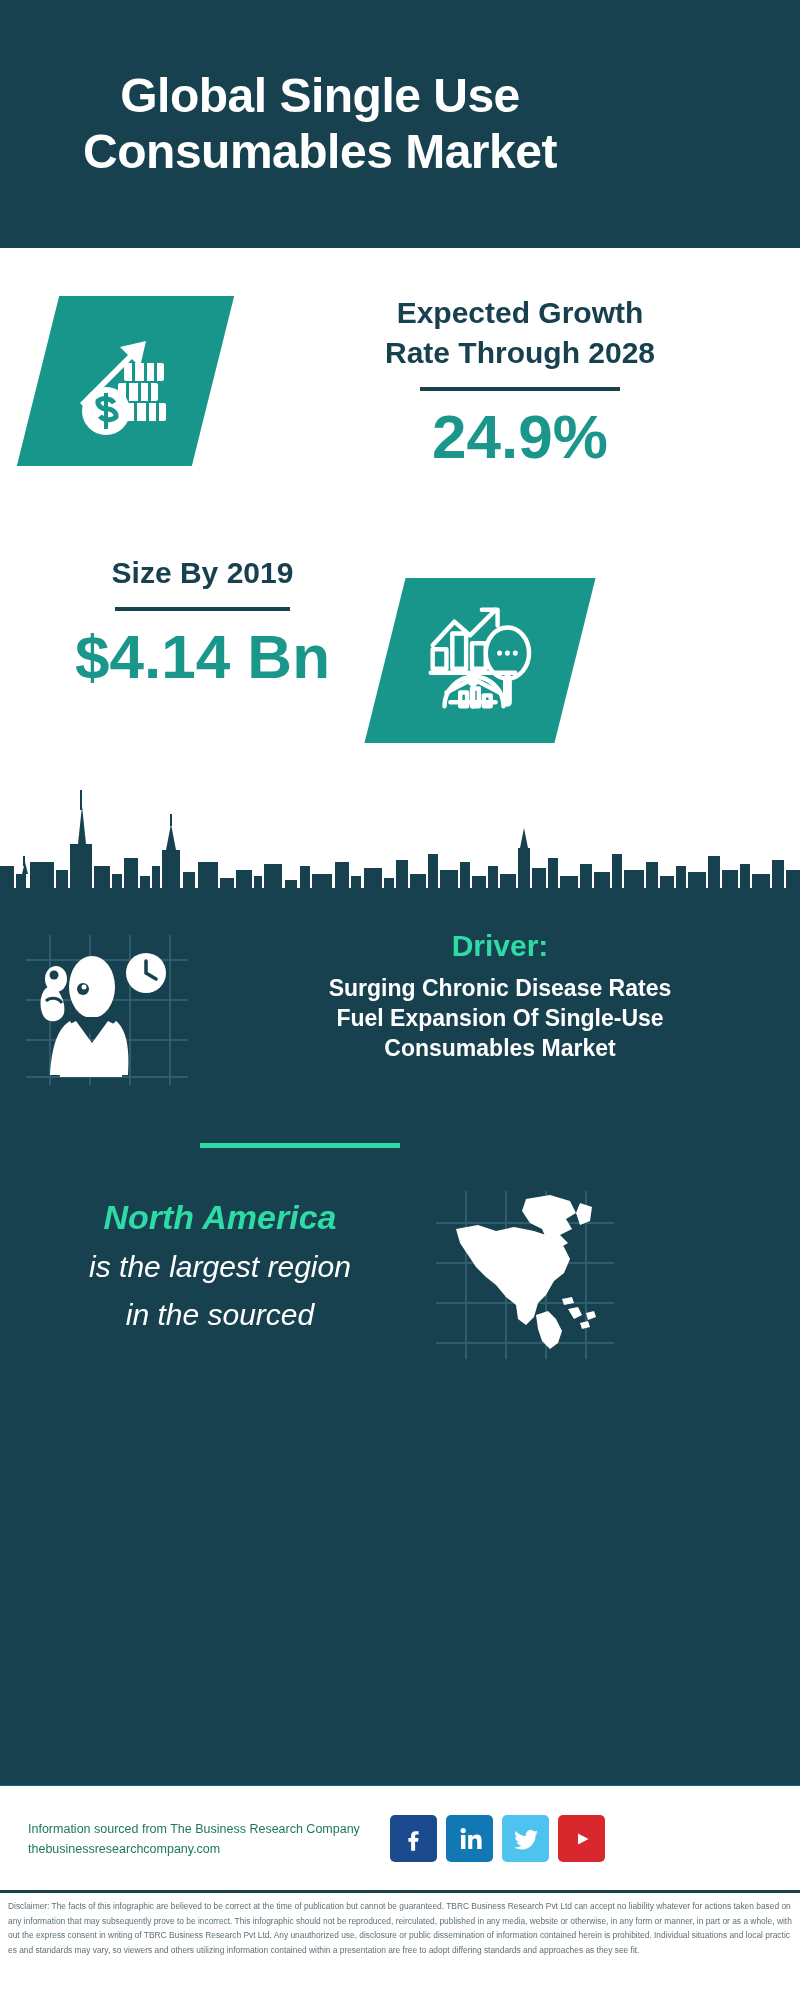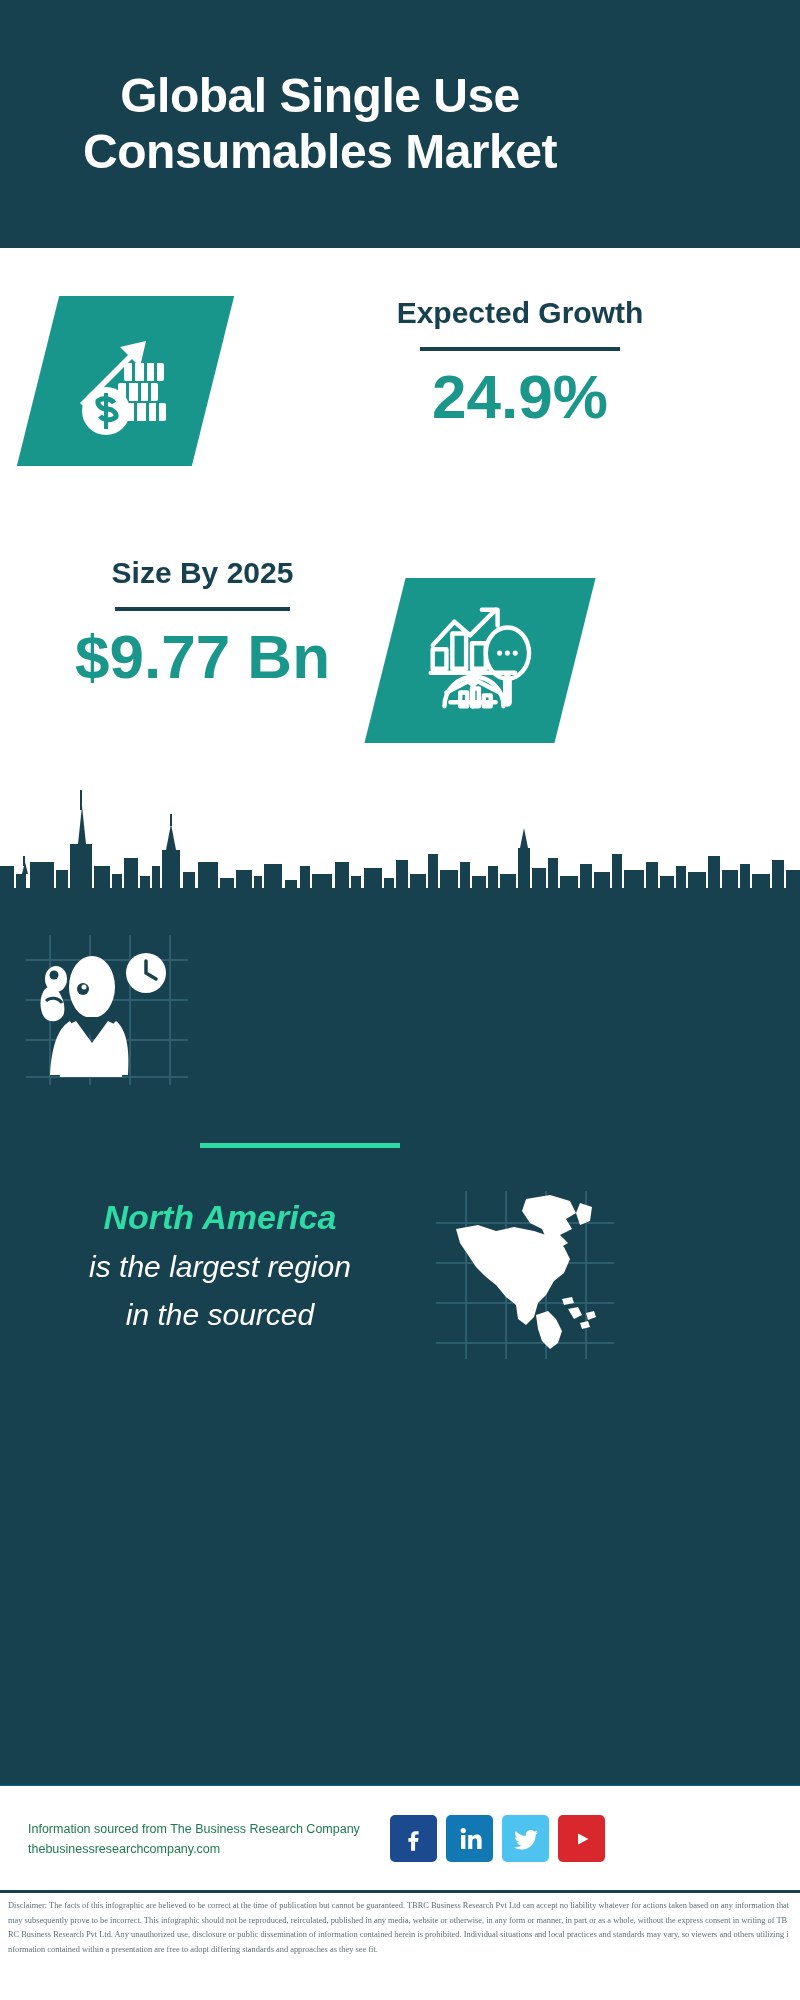--- a/index.html
+++ b/index.html
@@ -141,21 +141,20 @@
 
   
   .disclaimer{
     position:absolute;left:0;top:1890px;width:800px;height:110px;background:#ffffff;
     border-top:3px solid #17414f;
   }
   .disclaimer p{
     margin:0;padding:6px 8px 0 8px;
     color:#5f6f76;font-size:8.4px;line-height:14.6px;text-align:left;
     word-break:break-all;
-    font-family:Liberation Serif, serif;
   }
 </style>
 </head>
 <body>
 
 <div class="page">
 
   <div class="header">
     <h1 class="header-title">Global Single Use Consumables Market</h1>
   </div>
@@ -186,28 +185,29 @@
               <rect x="38" y="74" width="4" height="36"></rect>
               <path d="M48 84 a10 8 0 0 0 -16 -2 a9 7 0 0 0 10 8 a9 7 0 0 1 8 8 a10 8 0 0 1 -16 -1" fill="none" stroke="#18968c" stroke-width="5"></path>
             </g>
           </g>
         </svg>
       </span>
     </div>
 
     <div class="stat1-text">
       <p class="stat-label">Expected Growth</p>
+      <p class="stat-label">Rate Through 2028</p>
       <hr class="rule-dark">
       <p class="stat-value">24.9%</p>
     </div>
 
     <div class="stat2-text">
-      <p class="stat-label">Size By 2025</p>
+      <p class="stat-label">Size By 2019</p>
       <hr class="rule-dark w170">
-      <p class="stat-value">$9.77 Bn</p>
+      <p class="stat-value">$4.14 Bn</p>
     </div>
 
     <div class="para stat2-icon">
       <span class="glyph">
         <svg width="118" height="118" viewBox="0 0 120 120" aria-hidden="true">
           <g fill="none" stroke="#ffffff" stroke-width="4.5" stroke-linecap="round" stroke-linejoin="round">
             <path d="M12 46 L34 22 L50 36 L76 10"></path>
             <path d="M62 10 L78 10 L78 26"></path>
             <rect x="12" y="50" width="14" height="20"></rect>
             <rect x="32" y="34" width="14" height="36"></rect>
@@ -318,20 +318,26 @@
             <path d="M56 96 L72 118 L88 96 L96 100 C104 112 104 134 102 152 L40 152 C38 130 40 110 48 100 Z"></path>
             <path d="M62 96 L72 112 L82 96 L78 92 L66 92 Z" fill="#17414f"></path>
             <path d="M36 124 C50 120 72 124 84 134 C92 140 90 148 80 150 L44 150 Z"></path>
             <ellipse cx="36" cy="54" rx="11" ry="13"></ellipse>
             <path d="M28 62 C20 66 18 82 24 92 C30 100 42 96 44 88 C46 78 40 66 34 62 Z"></path>
             <circle cx="34" cy="50" r="4.5" fill="#17414f"></circle>
             <path d="M26 76 C30 72 38 72 42 78" stroke="#17414f" stroke-width="3" fill="none"></path>
           </g>
         </svg>
       </div>
+      <div class="driver-text">
+        <p class="driver-heading">Driver:</p>
+        <p class="driver-body">Surging Chronic Disease Rates</p>
+        <p class="driver-body">Fuel Expansion Of Single-Use</p>
+        <p class="driver-body">Consumables Market</p>
+      </div>
     </div>
 
     <hr class="rule-mint">
 
     <div class="region-row">
       <div class="region-text">
         <p class="region-name">North America</p>
         <p class="region-sub">is the largest region</p>
         <p class="region-sub">in the sourced</p>
       </div>

